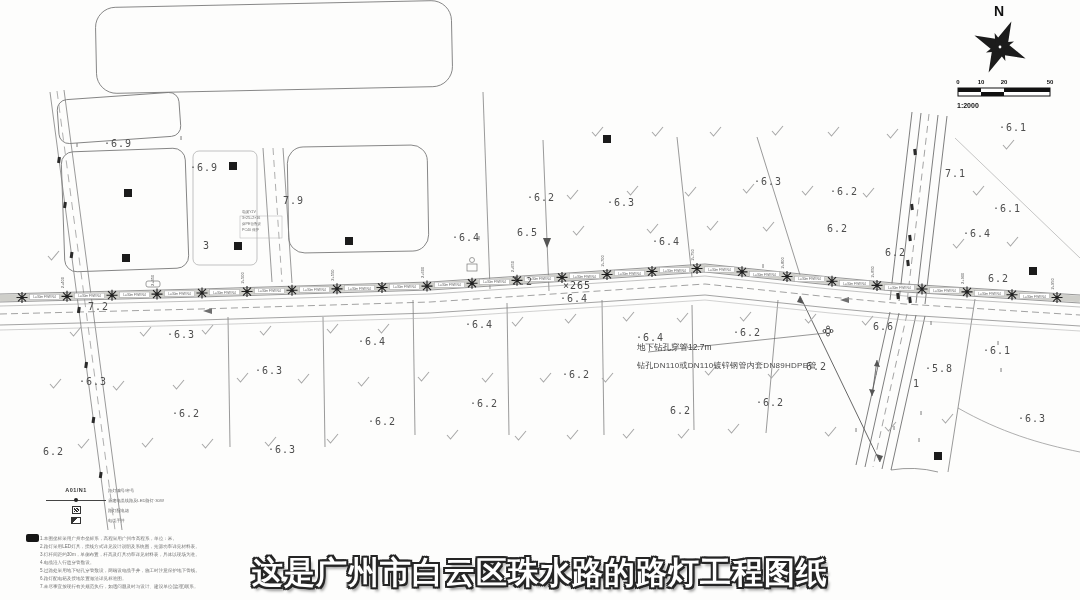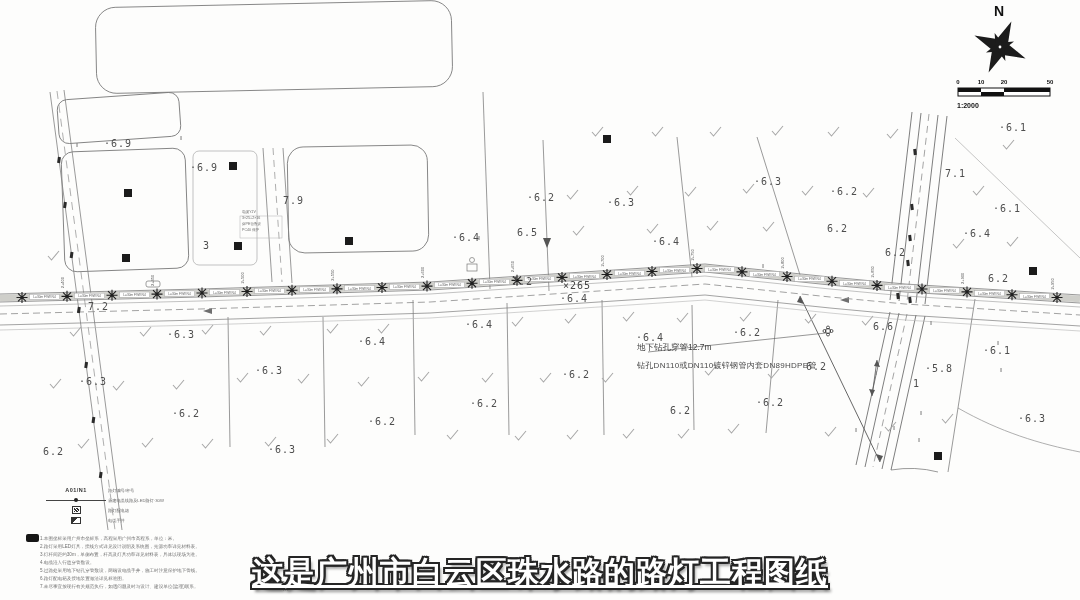--- a/index.html
+++ b/index.html
@@ -24,21 +24,21 @@
   .cableline{width:60px;height:1px;background:#444;position:relative;}
   .cableline i{position:absolute;left:28px;top:-2px;width:4px;height:4px;background:#222;border-radius:50%;}
   .boxsym{width:7px;height:6px;border:1px solid #333;position:relative;}
   .boxsym i{position:absolute;left:1px;top:1px;right:1px;bottom:1px;background:repeating-linear-gradient(45deg,#333 0,#333 1px,#fff 1px,#fff 2px);}
   .wellsym{width:8px;height:5px;border:1px solid #333;background:linear-gradient(135deg,#333 40%,#fff 40%);}
   .notes{position:absolute;left:40px;top:535px;width:280px;}
   .notes .nline{font-size:4.6px;line-height:8px;color:#707070;white-space:nowrap;}
   .caption{position:absolute;left:0;right:0;bottom:6px;text-align:center;
     font-size:31px;font-weight:700;letter-spacing:1px;color:#ffffff;
     text-shadow:-2px -2px 0 #252525,2px -2px 0 #252525,-2px 2px 0 #252525,2px 2px 0 #252525,
-       0 -2px 0 #252525,0 2px 0 #252525,-2px 0 0 #252525,2px 0 0 #252525,3px 4px 3px rgba(0,0,0,.4);text-decoration:underline;}
+       0 -2px 0 #252525,0 2px 0 #252525,-2px 0 0 #252525,2px 0 0 #252525,3px 4px 3px rgba(0,0,0,.4);}
 </style>
 </head>
 <body>
 
 <div class="frame">
 
   <svg id="cad" width="1080" height="600" viewBox="0 0 1080 600">
 
     <g stroke="#7a7a7a" stroke-width="0.9" fill="none">
       <rect x="96" y="4" width="356" height="86" rx="20" transform="rotate(-1.2 274 47)"></rect>

